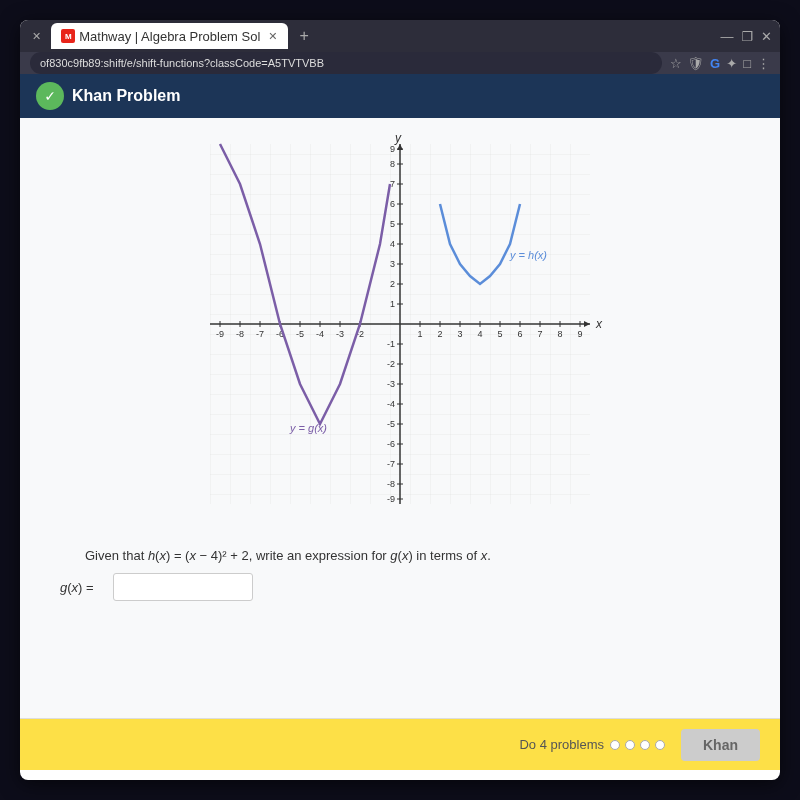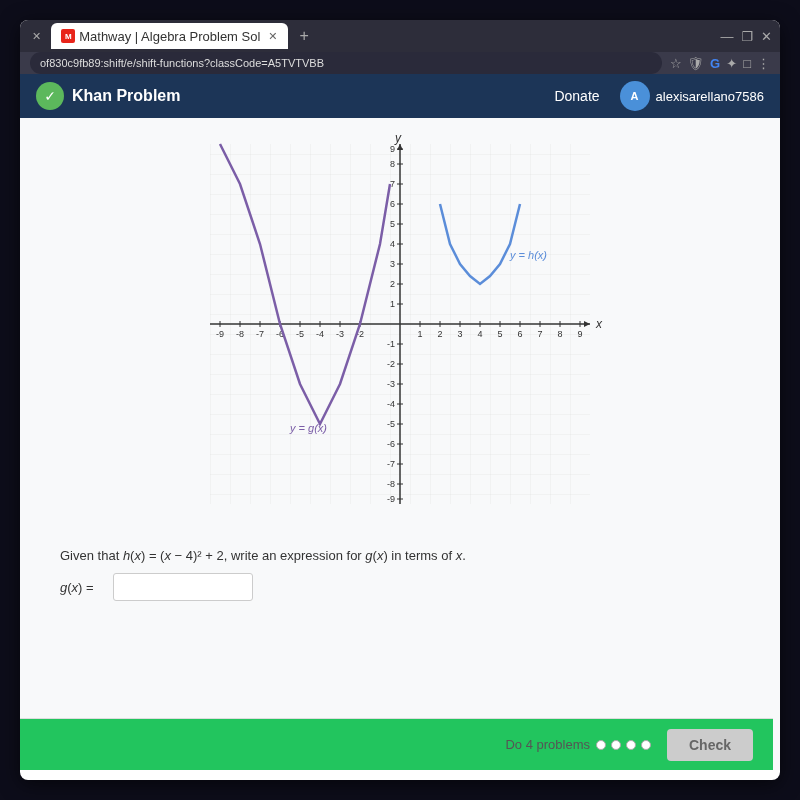--- a/index.html
+++ b/index.html
@@ -214,20 +214,21 @@
     }
 
     
     .question-area {
       padding: 0 10px;
     }
     .question-text {
       font-size: 13px;
       color: #333;
       margin-bottom: 10px;
+      margin-left: 25px;
     }
     .answer-row {
       display: flex;
       align-items: center;
       gap: 19px;
       margin-bottom: 16px;
     }
     .answer-label {
       font-size: 13px;
       color: #333;
@@ -240,23 +241,23 @@
       padding: 0 8px;
       font-size: 13px;
       background: white;
     }
 
     
     .bottom-bar {
       position: absolute;
       bottom: 0;
       left: 0;
-      right: 7px;
+      right: 0;
       height: 52px;
-      background: #22c55e;
+      background: #fde047;
       border-top: 1px solid #ddd;
       display: flex;
       align-items: center;
       justify-content: flex-end;
       padding: 0 20px;
       gap: 16px;
     }
     .do-problems {
       font-size: 13px;
       color: #555;
@@ -320,27 +321,20 @@
         <span class="url-icon">⋮</span>
       </div>
     </div>
 
     <div class="ka-header">
       <div class="ka-logo">
         <div class="ka-logo-icon">
           <span>✓</span>
         </div>
         <span class="ka-title">Khan Problem</span>
-      </div>
-      <div class="ka-nav">
-        <span class="ka-donate">Donate</span>
-        <div style="display:flex;align-items:center;gap:6px;">
-          <div class="ka-user">A</div>
-          <span class="ka-username">alexisarellano7586</span>
-        </div>
       </div>
     </div>
 
     <div class="main-content">
 
       <div class="graph-container">
         <div class="graph-area">
           <svg class="graph-svg" viewBox="0 0 420 400">
 
             <defs>
@@ -486,18 +480,18 @@
       <div class="bottom-bar">
         <div class="do-problems">
           <span>Do 4 problems</span>
           <div class="progress-dots">
             <div class="dot"></div>
             <div class="dot"></div>
             <div class="dot"></div>
             <div class="dot"></div>
           </div>
         </div>
-        <button class="check-btn">Check</button>
+        <button class="check-btn">Khan</button>
       </div>
 
     </div>
   </div>
 </div>
 
 </body></html>

